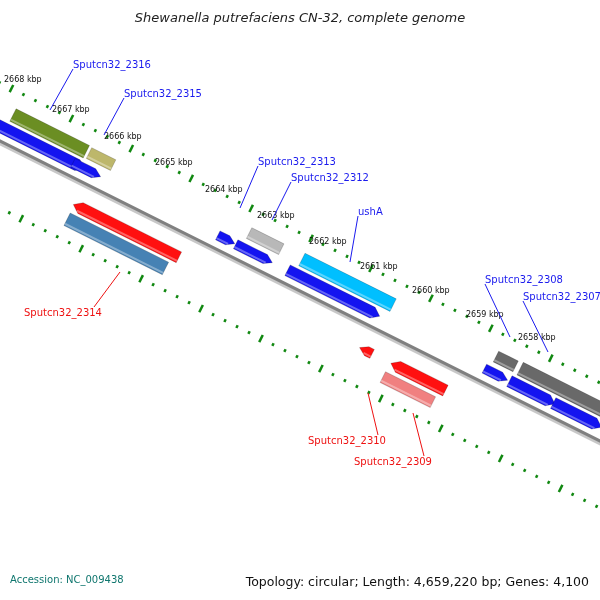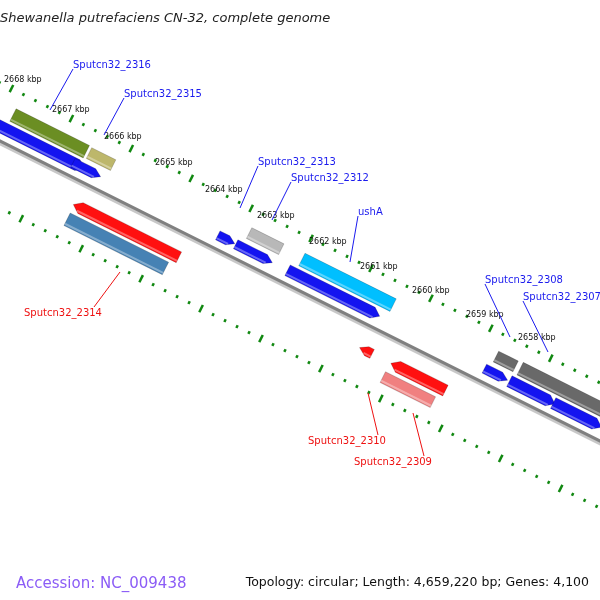--- a/index.html
+++ b/index.html
@@ -1,18 +1,18 @@
 <!DOCTYPE html>
 <html><head>
 <meta charset="utf-8">
 <style>
   html, body { margin:0; padding:0; background:#ffffff; }
   body { width:600px; height:600px; position:relative; overflow:hidden; font-family:"DejaVu Sans", sans-serif; }
-  #title { position:absolute; top:10px; left:0; width:600px; text-align:left; font-style:italic; font-size:13px; color:#222; }
-  #footer-left { position:absolute; left:16px; top:574px; font-size:15px; color:#8b5cf6; }
+  #title { position:absolute; top:10px; left:0; width:600px; text-align:center; font-style:italic; font-size:13px; color:#222; }
+  #footer-left { position:absolute; left:10px; top:574px; font-size:10px; color:#0f766e; }
   #footer-right { position:absolute; right:11px; top:574px; font-size:12.5px; color:#111;text-align:right; }
   svg { position:absolute; left:0; top:0; }
   .kbp { font-size:8px; fill:#111; }
   .lbl { font-size:10px; }
 </style>
 </head>
 <body>
 
 <div id="title">Shewanella putrefaciens CN-32, complete genome</div>
 

